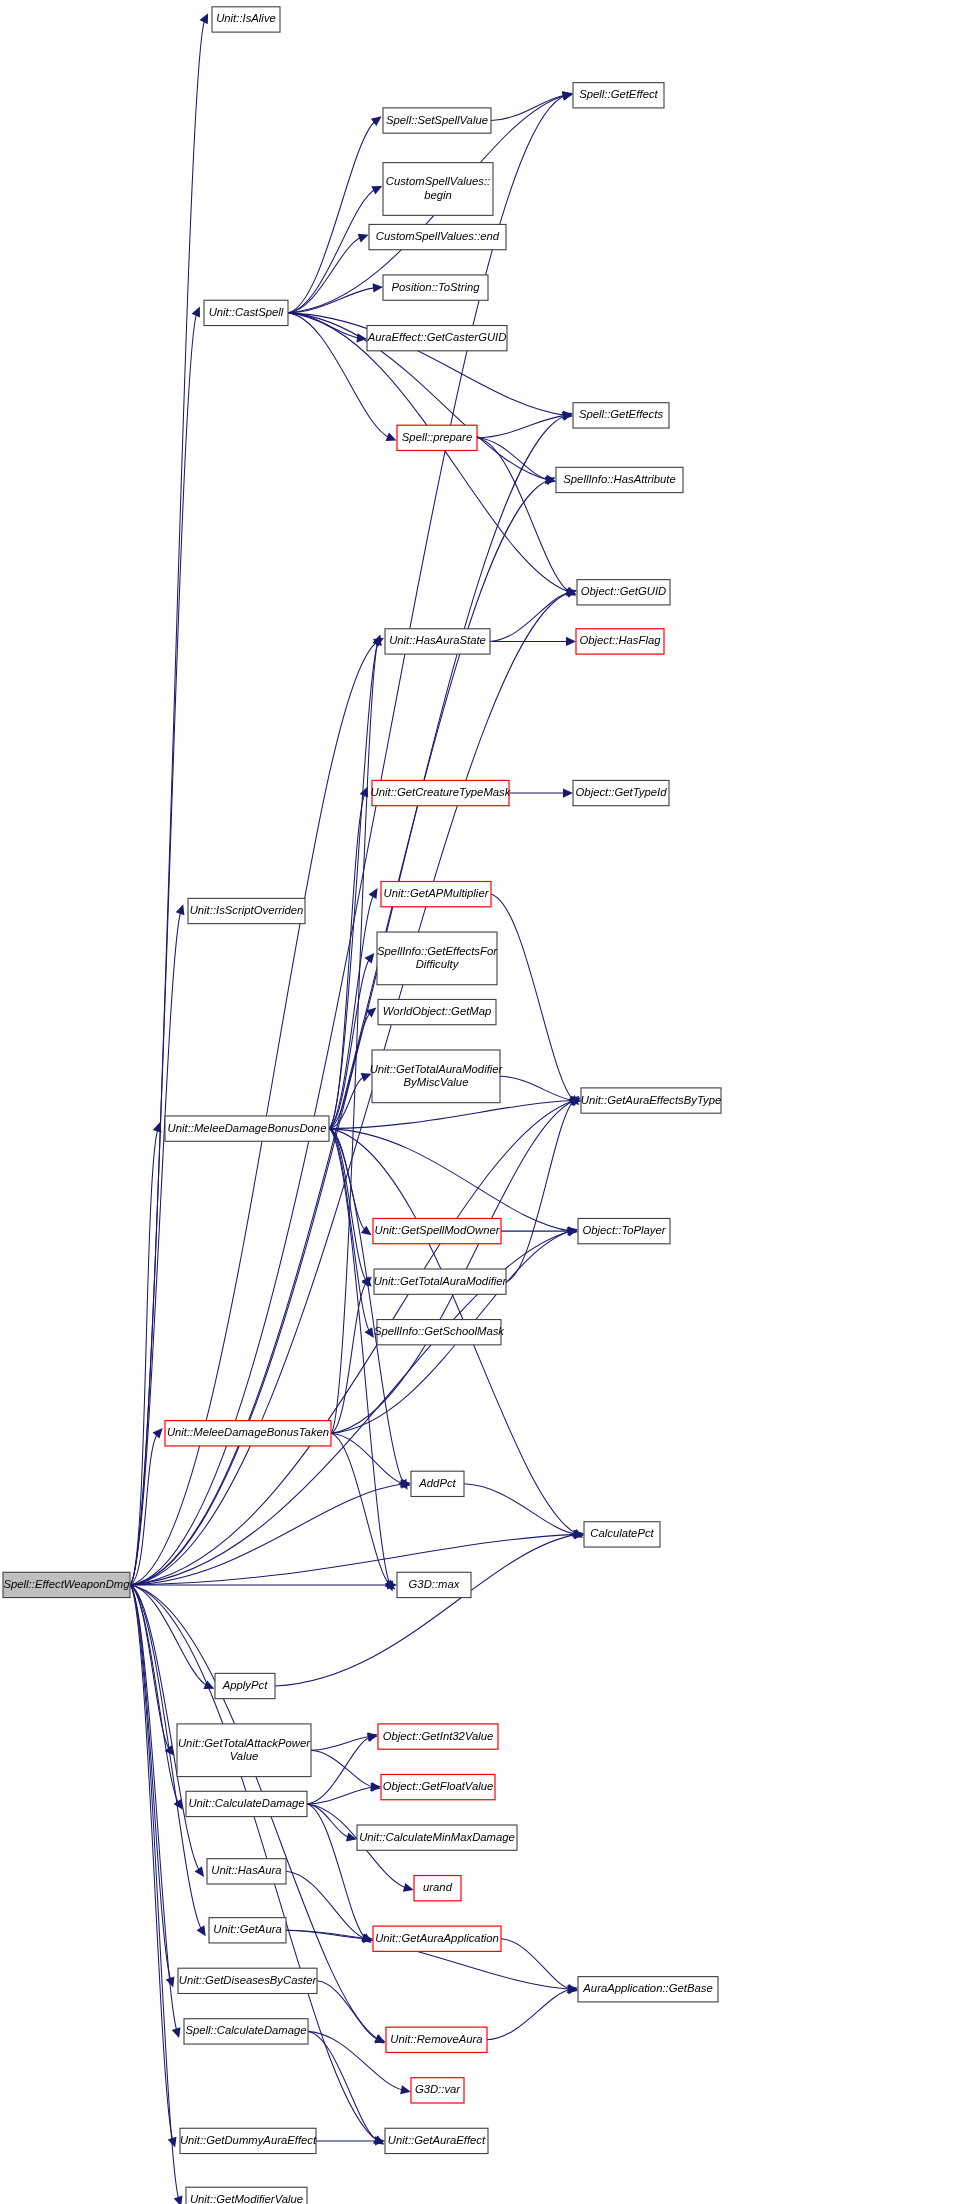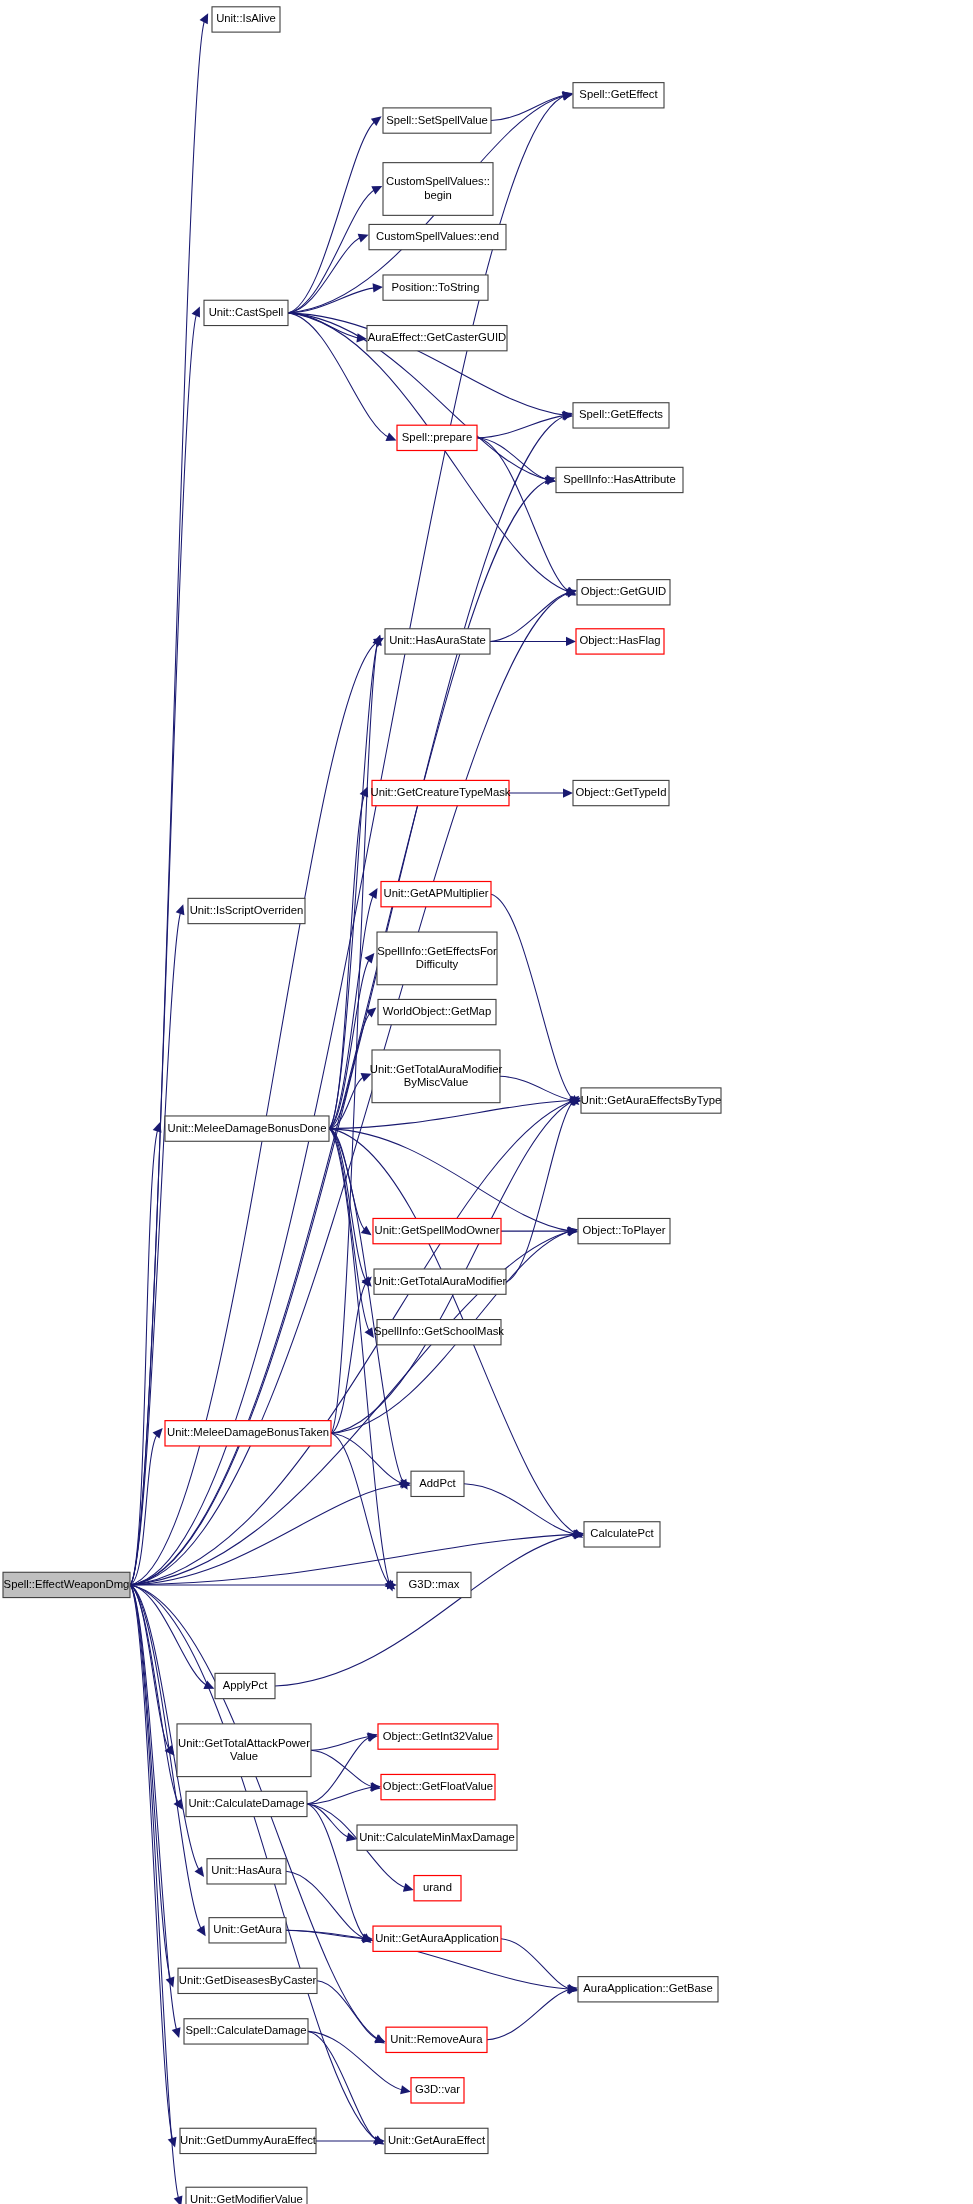--- a/index.html
+++ b/index.html
@@ -6,20 +6,21 @@
     margin: 0;
     padding: 0;
     background: #ffffff;
   }
   #graph-root {
     position: relative;
     width: 779px;
     height: 2204px;
     background: #ffffff;
     font-family: "Liberation Sans", sans-serif;
+    font-style: italic;
   }
   svg.graph-canvas {
     position: absolute;
     left: 0;
     top: 0;
     width: 973px;
     height: 2204px;
     overflow: visible;
   }
   .node-rect {

